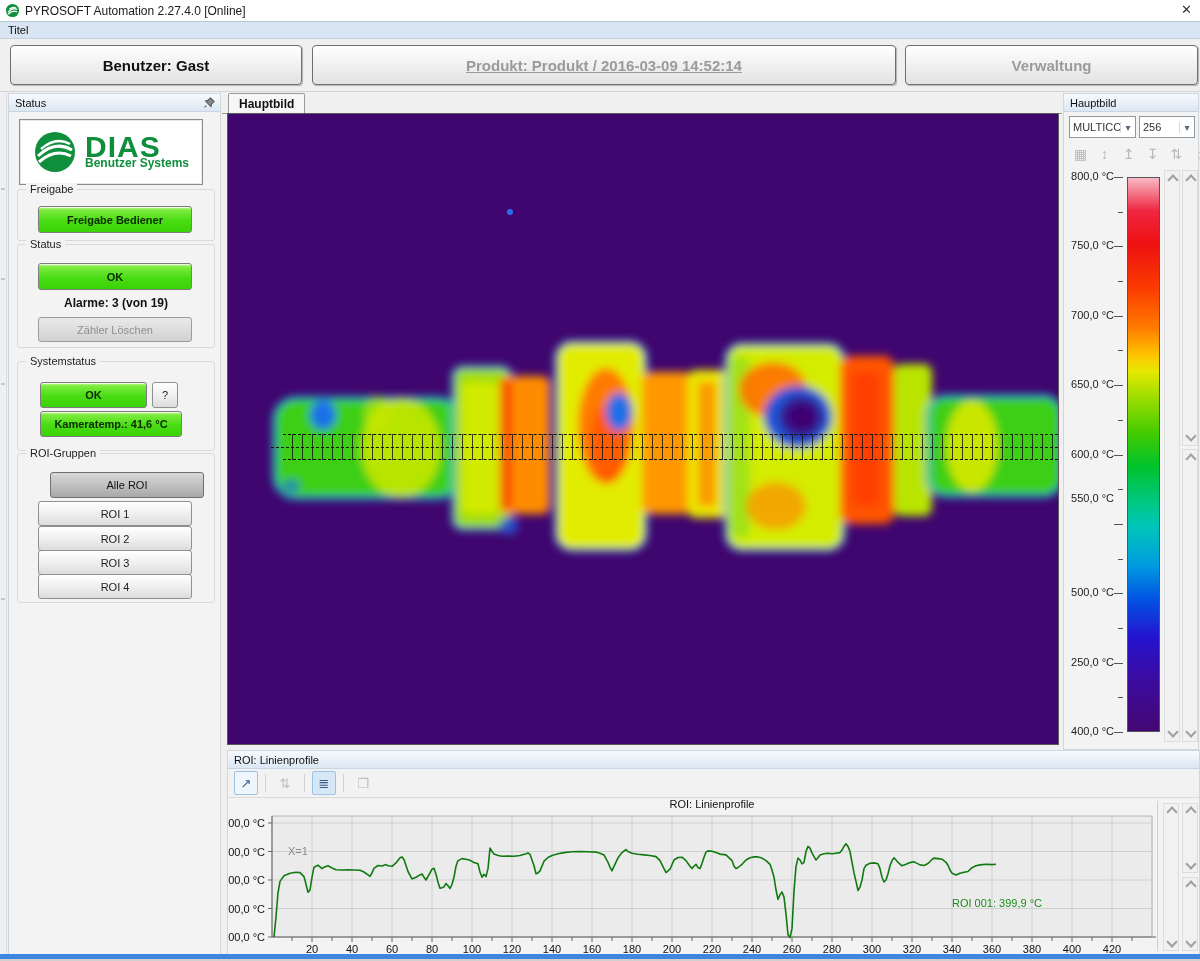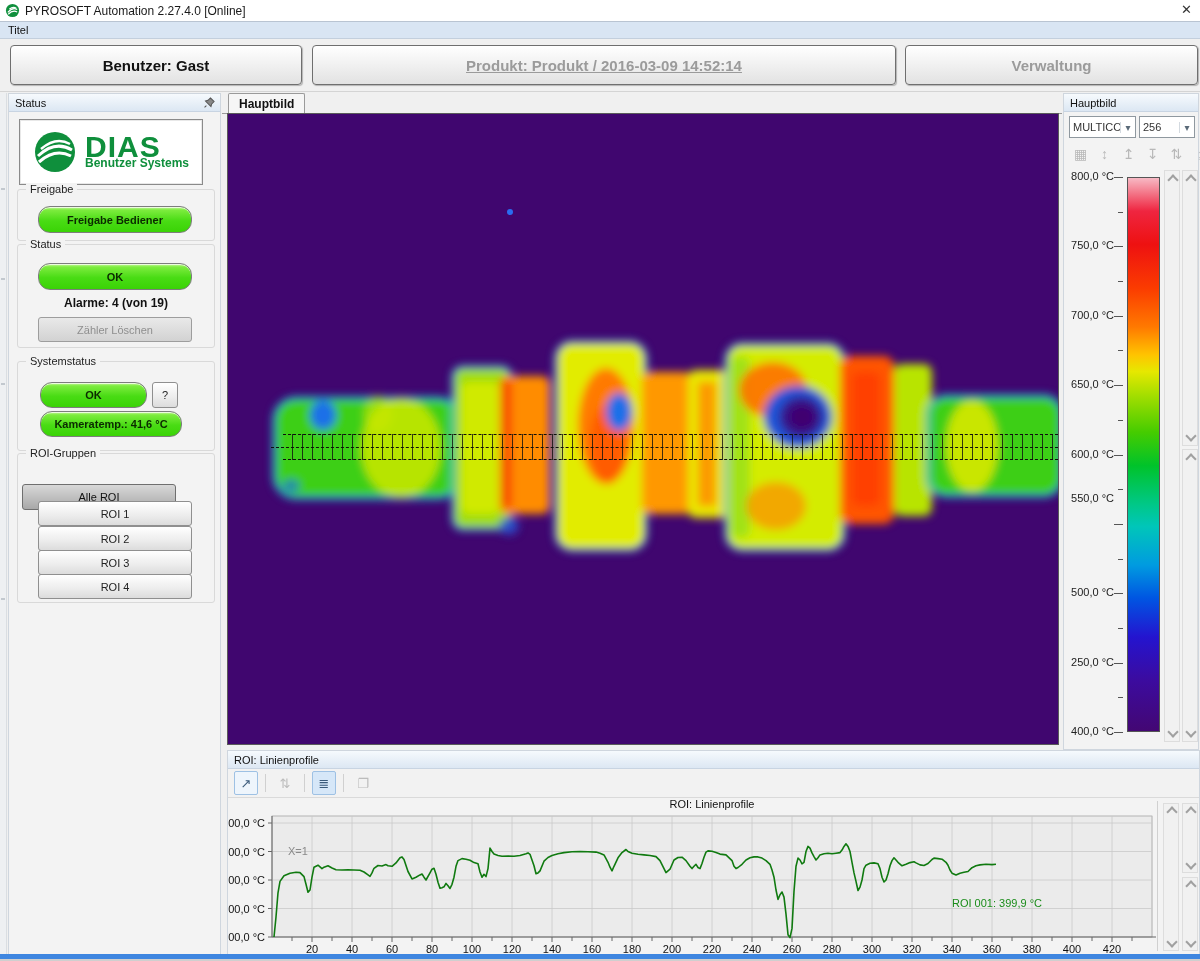--- a/index.html
+++ b/index.html
@@ -26,21 +26,21 @@
   
   .panel{position:absolute;background:#f3f3f3;border:1px solid #cfd6de;box-sizing:border-box;}
   .panelhdr{height:18px;background:linear-gradient(180deg,#f6fafd 0%,#dce7f3 100%);
             border-bottom:1px solid #c8d4e2;font-size:11px;color:#111;display:flex;
             align-items:center;padding:0 6px;box-sizing:border-box;position:relative;}
   .pin{position:absolute;right:5px;top:3px;}
   
   .group{position:absolute;border:1px solid #d9d9d9;border-radius:3px;background:transparent;}
   .grouplabel{position:absolute;top:-7px;left:8px;background:#f3f3f3;padding:0 4px;
               font-size:11px;color:#222;}
-  .greenbtn{position:absolute;border:1px solid #7d7d7d;border-radius:12px;
+  .greenbtn{position:absolute;border:1px solid #7d7d7d;border-radius:3px;
             background:linear-gradient(180deg,#c9f7a0 0%,#7dec3e 12%,#49dc14 55%,#3ad306 100%);
             box-shadow:inset 0 1px 0 rgba(255,255,255,.7);
             font-size:11px;font-weight:bold;color:#0b2a00;display:flex;align-items:center;justify-content:center;}
   .graybtn{position:absolute;border:1px solid #9d9d9d;border-radius:3px;
            background:linear-gradient(180deg,#e9e9e9 0%,#d2d2d2 100%);
            font-size:11px;color:#8f8f8f;display:flex;align-items:center;justify-content:center;}
   .whitebtn{position:absolute;border:1px solid #8f8f8f;border-radius:3px;
             background:linear-gradient(180deg,#ffffff 0%,#ececec 60%,#dcdcdc 100%);
             font-size:11px;color:#222;display:flex;align-items:center;justify-content:center;}
   .pressedbtn{position:absolute;border:1px solid #6f6f6f;border-radius:3px;
@@ -148,34 +148,34 @@
   </div>
 
   <div class="group" style="left:8px;top:95px;width:196px;height:50px;">
     <span class="grouplabel">Freigabe</span>
     <div class="greenbtn" style="left:20px;top:16px;width:152px;height:25px;">Freigabe Bediener</div>
   </div>
 
   <div class="group" style="left:8px;top:150px;width:196px;height:102px;">
     <span class="grouplabel">Status</span>
     <div class="greenbtn" style="left:20px;top:18px;width:152px;height:25px;">OK</div>
-    <div style="position:absolute;left:0;top:51px;width:100%;text-align:center;font-size:12px;font-weight:bold;color:#111;">Alarme: 4 (von 19)</div>
+    <div style="position:absolute;left:0;top:51px;width:100%;text-align:center;font-size:12px;font-weight:bold;color:#111;">Alarme: 3 (von 19)</div>
     <div class="graybtn" style="left:20px;top:72px;width:152px;height:23px;">Zähler Löschen</div>
   </div>
 
   <div class="group" style="left:8px;top:267px;width:196px;height:88px;">
     <span class="grouplabel">Systemstatus</span>
     <div class="greenbtn" style="left:22px;top:20px;width:105px;height:24px;">OK</div>
     <div class="whitebtn" style="left:134px;top:20px;width:24px;height:24px;">?</div>
     <div class="greenbtn" style="left:22px;top:49px;width:140px;height:24px;">Kameratemp.: 41,6 °C</div>
   </div>
 
   <div class="group" style="left:8px;top:359px;width:196px;height:148px;">
     <span class="grouplabel">ROI-Gruppen</span>
-    <div class="pressedbtn" style="left:4px;top:18px;width:152px;height:24px;margin-top:12px;">Alle ROI</div>
+    <div class="pressedbtn" style="left:32px;top:18px;width:152px;height:24px;">Alle ROI</div>
     <div class="whitebtn" style="left:20px;top:47px;width:152px;height:23px;">ROI 1</div>
     <div class="whitebtn" style="left:20px;top:72px;width:152px;height:23px;">ROI 2</div>
     <div class="whitebtn" style="left:20px;top:96px;width:152px;height:23px;">ROI 3</div>
     <div class="whitebtn" style="left:20px;top:120px;width:152px;height:23px;">ROI 4</div>
   </div>
 
 </div>
 
 <div class="tab">
     <span>Hauptbild</span>

